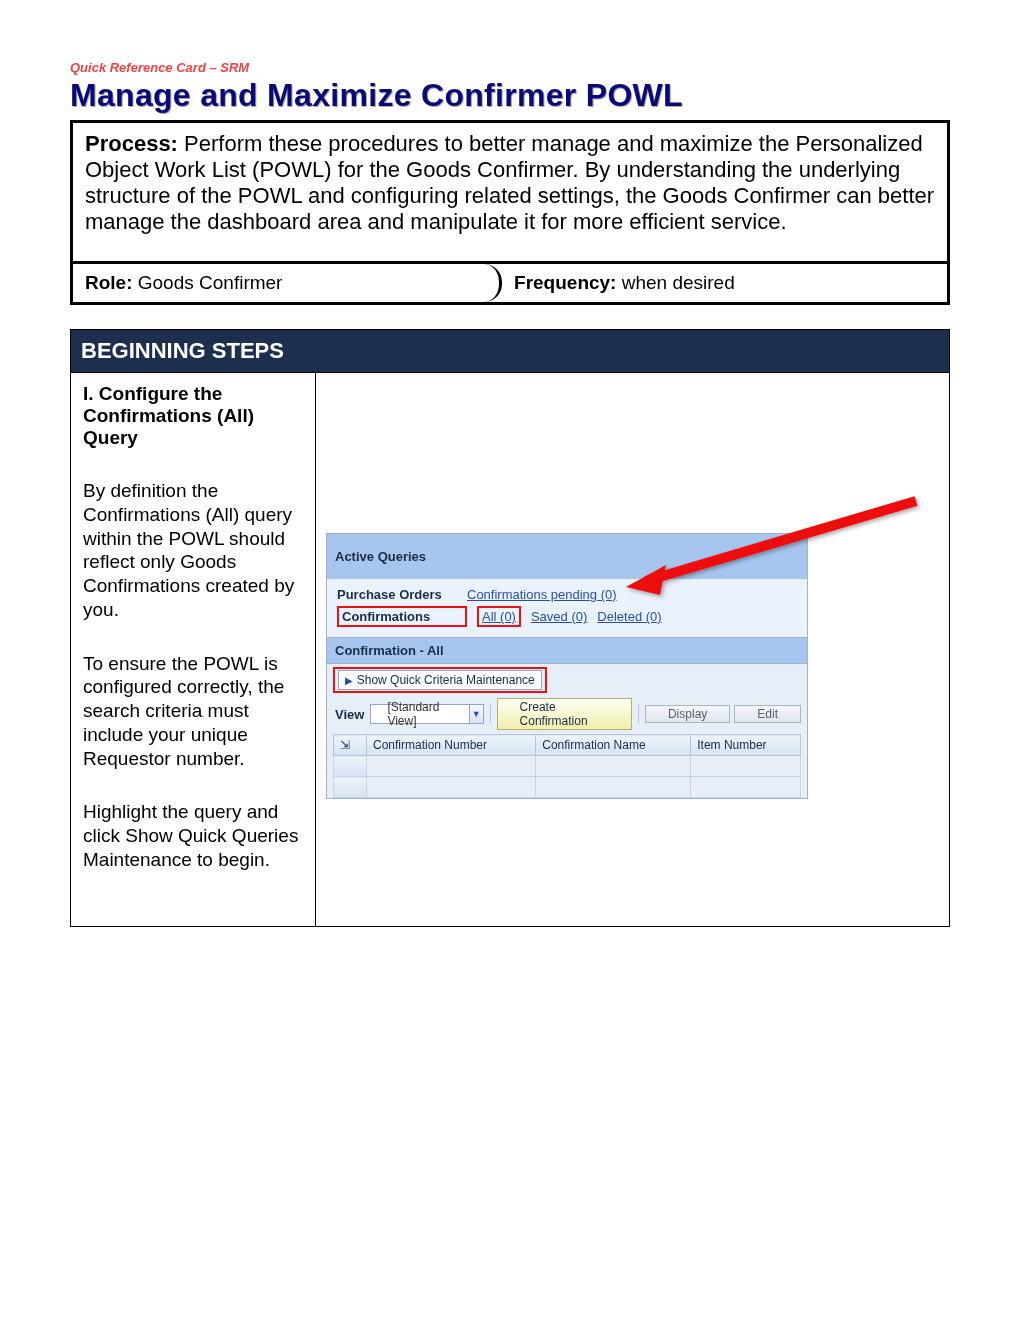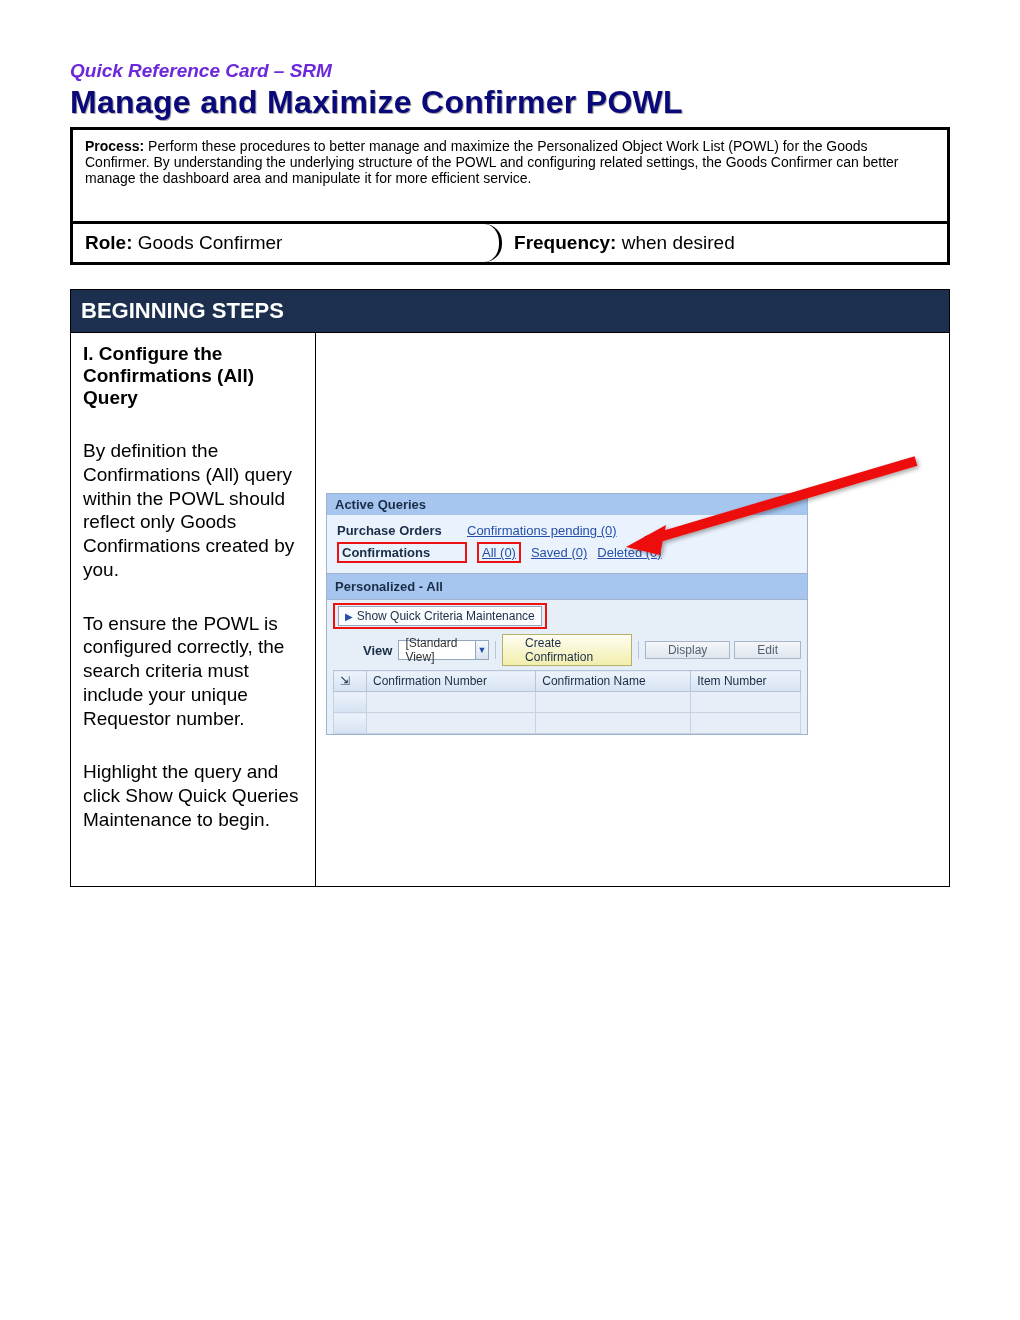--- a/index.html
+++ b/index.html
@@ -7,41 +7,41 @@
     padding: 0;
     font-family: Verdana, Arial, sans-serif;
     background: #fff;
     width: 1020px;
   }
   .page {
     padding: 60px 70px 40px 70px;
     width: 880px;
   }
   .subtitle {
-    color: #6d28d9;
+    color: #ef4444;
     font-style: italic;
     font-weight: bold;
-    font-size: 19px;
+    font-size: 13px;
   }
   .title {
     color: #090979;
     font-weight: bold;
     font-size: 32px;
     margin-top: 2px;
     letter-spacing: 0.3px;
     text-shadow: 1px 1px 0 #aaa;
   }
   .outer-box {
     border: 3px solid #000;
     margin-top: 6px;
     background: #fff;
   }
   .process-cell {
-    padding: 8px 12px 35px 12px;
-    font-size: 14px;
+    padding: 8px 12px 26px 12px;
+    font-size: 22px;
   }
   .rf-row {
     display: flex;
     border-top: 3px solid #000;
   }
   .rf-cell {
     padding: 8px 12px;
     font-size: 19px;
     border-radius: 18px;
   }
@@ -91,21 +91,21 @@
     font-family: Arial, Helvetica, sans-serif;
     font-size: 13px;
     width: 480px;
     border: 1px solid #9fb4cc;
     background: #ddeafe;
   }
   .srm .aq-header {
     background: #a6c6ef;
     font-weight: bold;
     color: #1a2d47;
-    padding: 3px 8px;
+    padding: 15px 8px;
   }
   .srm .query-block {
     background: #e9f2fd;
     padding: 8px 10px 6px 10px;
   }
   .srm .row {
     display: flex;
     align-items: center;
     gap: 10px;
     margin-bottom: 4px;
@@ -147,35 +147,34 @@
   }
   .srm .tri {
     color: #274fa8;
     font-size: 10px;
   }
   .srm .tool-row {
     display: flex;
     align-items: center;
     gap: 4px;
     padding: 5px 0 4px 2px;
-    margin-left: 28px;
   }
   .srm .view-label {
     font-weight: bold;
     color: #1a2d47;
     margin-right: 2px;
   }
   .srm .view-select {
     display: inline-flex;
     align-items: center;
     border: 1px solid #93a6bf;
     background: #fff;
     height: 18px;
   }
-  .srm .view-select .txt { padding: 0 6px; font-size: 12px; color:#333;}
+  .srm .view-select .txt { padding: 0 16px; font-size: 12px; color:#333;}
   .srm .view-select .dd {
     width: 16px; height: 18px; display:flex; align-items:center; justify-content:center;
     background: linear-gradient(#f6f9fc,#d8e3f0);
     border-left:1px solid #93a6bf; font-size:9px; color:#274fa8;
   }
   .srm .btn {
     background: linear-gradient(#fefdf2,#f2eead);
     border: 1px solid #b7b06a;
     padding: 1px 22px;
     color: #1a2d47;
@@ -271,21 +270,21 @@
               <a href="#">Confirmations pending (0)</a>
             </div>
             <div class="row">
               <span class="label red-box">Confirmations</span>
               <a href="#" class="red-box">All (0)</a>
               <a href="#">Saved (0)</a>
               <a href="#">Deleted (0)</a>
             </div>
           </div>
 
-          <div class="conf-all">Personalized - All</div>
+          <div class="conf-all">Confirmation - All</div>
 
           <div class="toolbar-area">
             <span class="red-box" style="display:inline-block;">
               <span class="sqcm-btn">
                 <span class="tri">▶</span>
                 <span>Show Quick Criteria Maintenance</span>
               </span>
             </span>
 
             <div class="tool-row">

